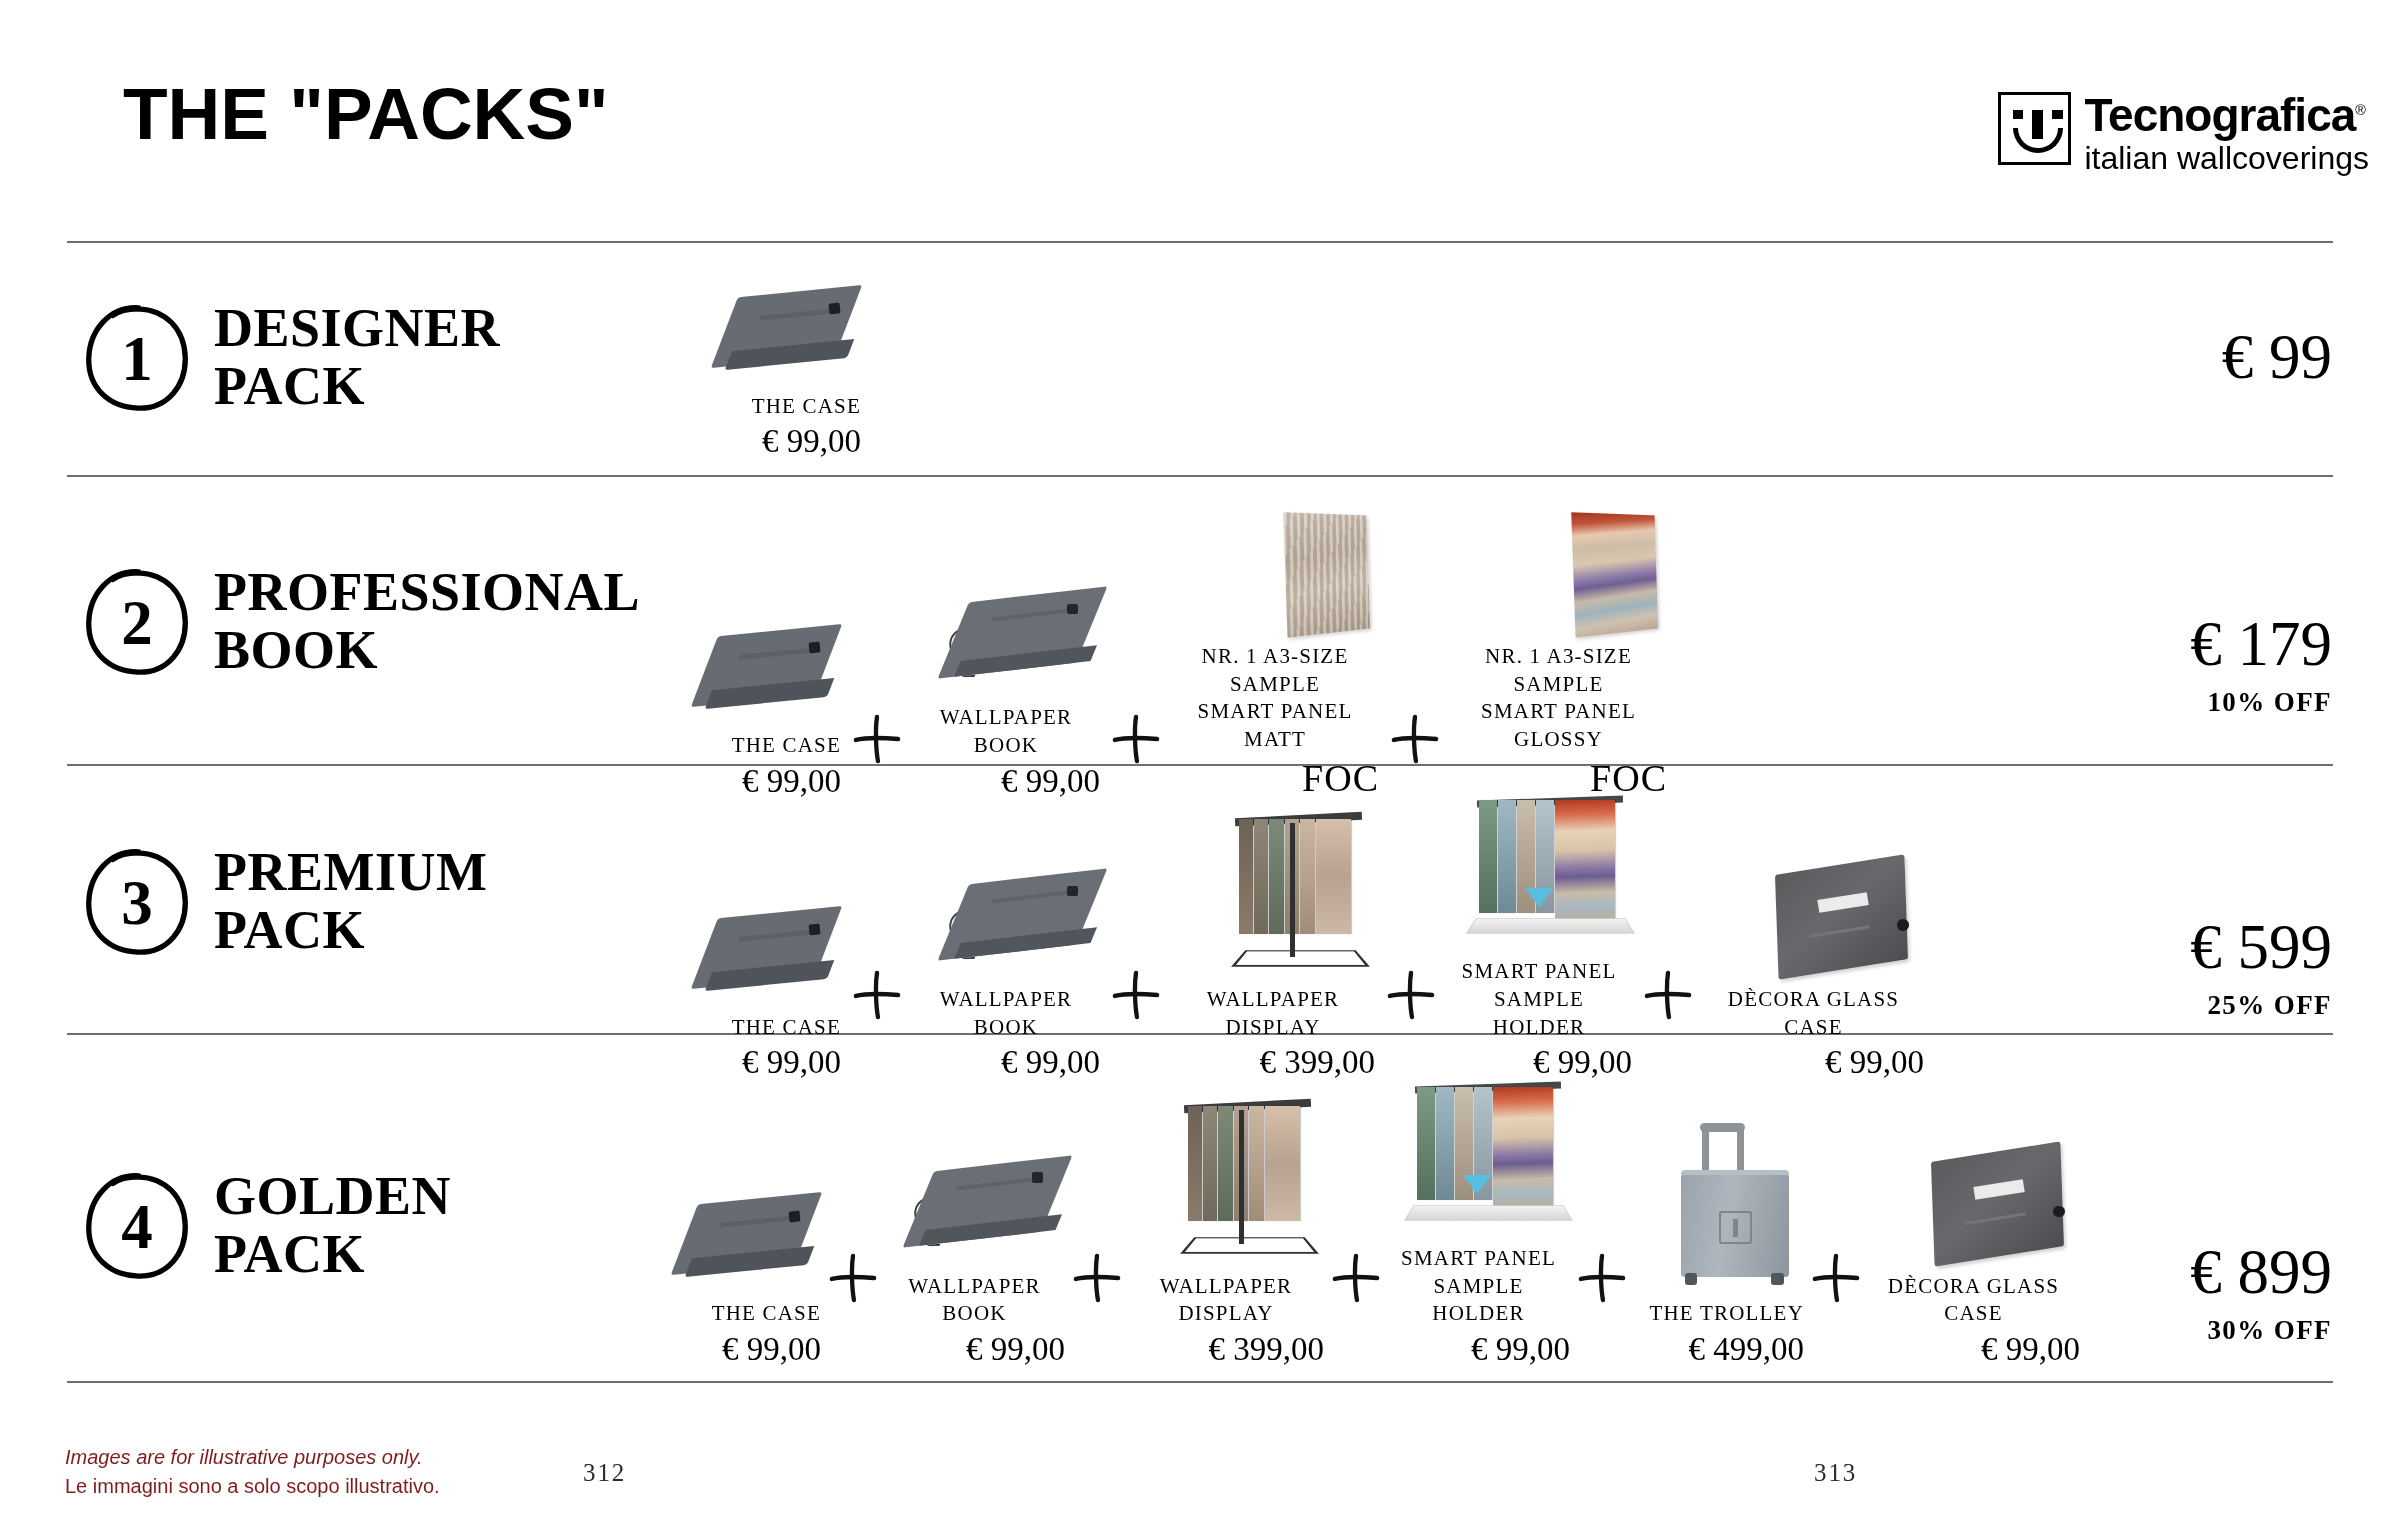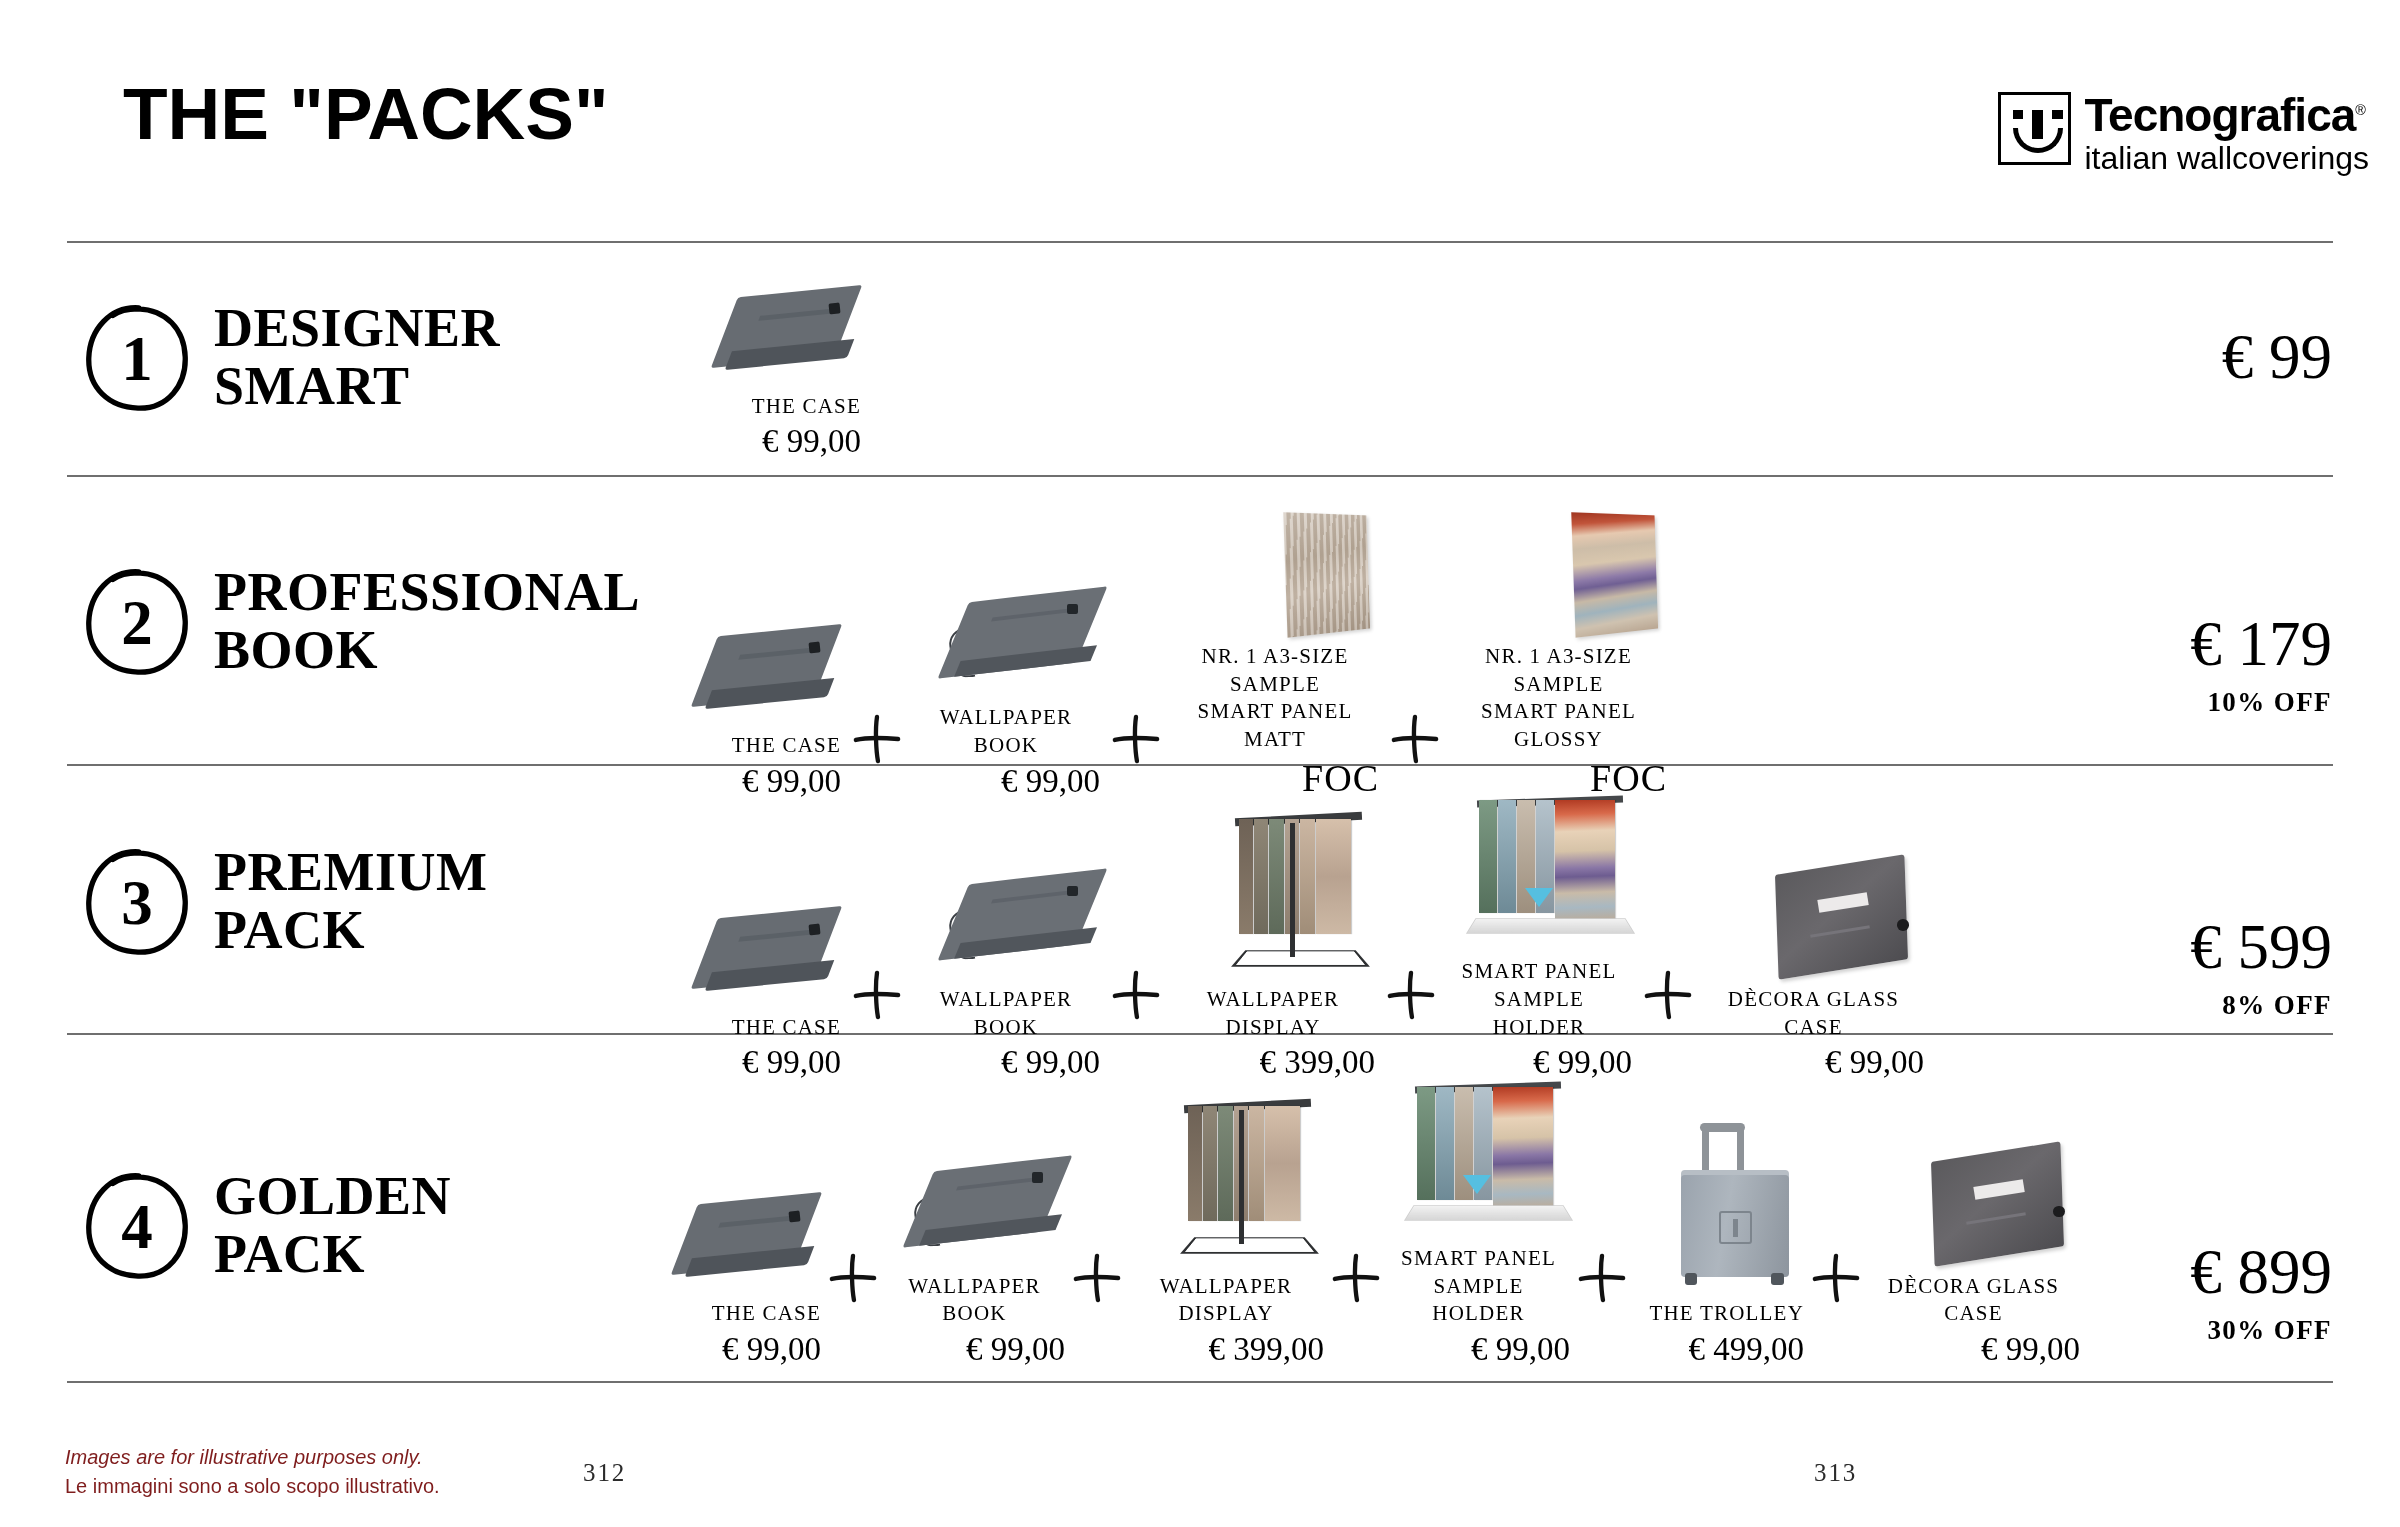--- a/index.html
+++ b/index.html
@@ -321,21 +321,21 @@
 
 <div class="row" style="top:241px;height:233px">
   <div class="row-label" style="top:58px">
     <div class="num-circle">
       <svg width="108" height="108" viewBox="0 0 112 112" aria-hidden="true">
         <path d="M58 5 C28 3 7 28 6 57 C5 88 27 108 57 109 C88 110 107 85 106 56 C105 27 86 7 57 6 C44 6 36 9 31 13" fill="none" stroke="#000" stroke-width="5.5" stroke-linecap="round"></path>
       </svg>
       <span>1</span>
     </div>
     <div class="pack-name">DESIGNER
-SMART</div>
+PACK</div>
   </div>
 
   <div class="items" style="left:688px; top:31px;">
     <div class="item" style="width:173px">
       <div class="item-img" style="height:115px">
         <div class="case-art art">
           <div class="case-top"></div>
             <div class="case-side"></div>
             <div class="case-strap"></div>
             <div class="case-clip"></div>
@@ -558,21 +558,21 @@
             <div class="glass-clip"></div>
         </div>
       </div>
       <div class="item-cap">DÈCORA GLASS CASE</div>
       <div class="item-price">€ 99,00</div>
     </div>
   </div>
 
   <div class="row-price" style="top:150px">
     <div class="big-price">€ 599</div>
-    <div class="off">8% OFF</div>
+    <div class="off">25% OFF</div>
   </div>
 </div>
 
 <div class="row" style="top:1033px;height:348px">
   <div class="row-label" style="top:134px">
     <div class="num-circle">
       <svg width="108" height="108" viewBox="0 0 112 112" aria-hidden="true">
         <path d="M58 5 C28 3 7 28 6 57 C5 88 27 108 57 109 C88 110 107 85 106 56 C105 27 86 7 57 6 C44 6 36 9 31 13" fill="none" stroke="#000" stroke-width="5.5" stroke-linecap="round"></path>
       </svg>
       <span>4</span>

